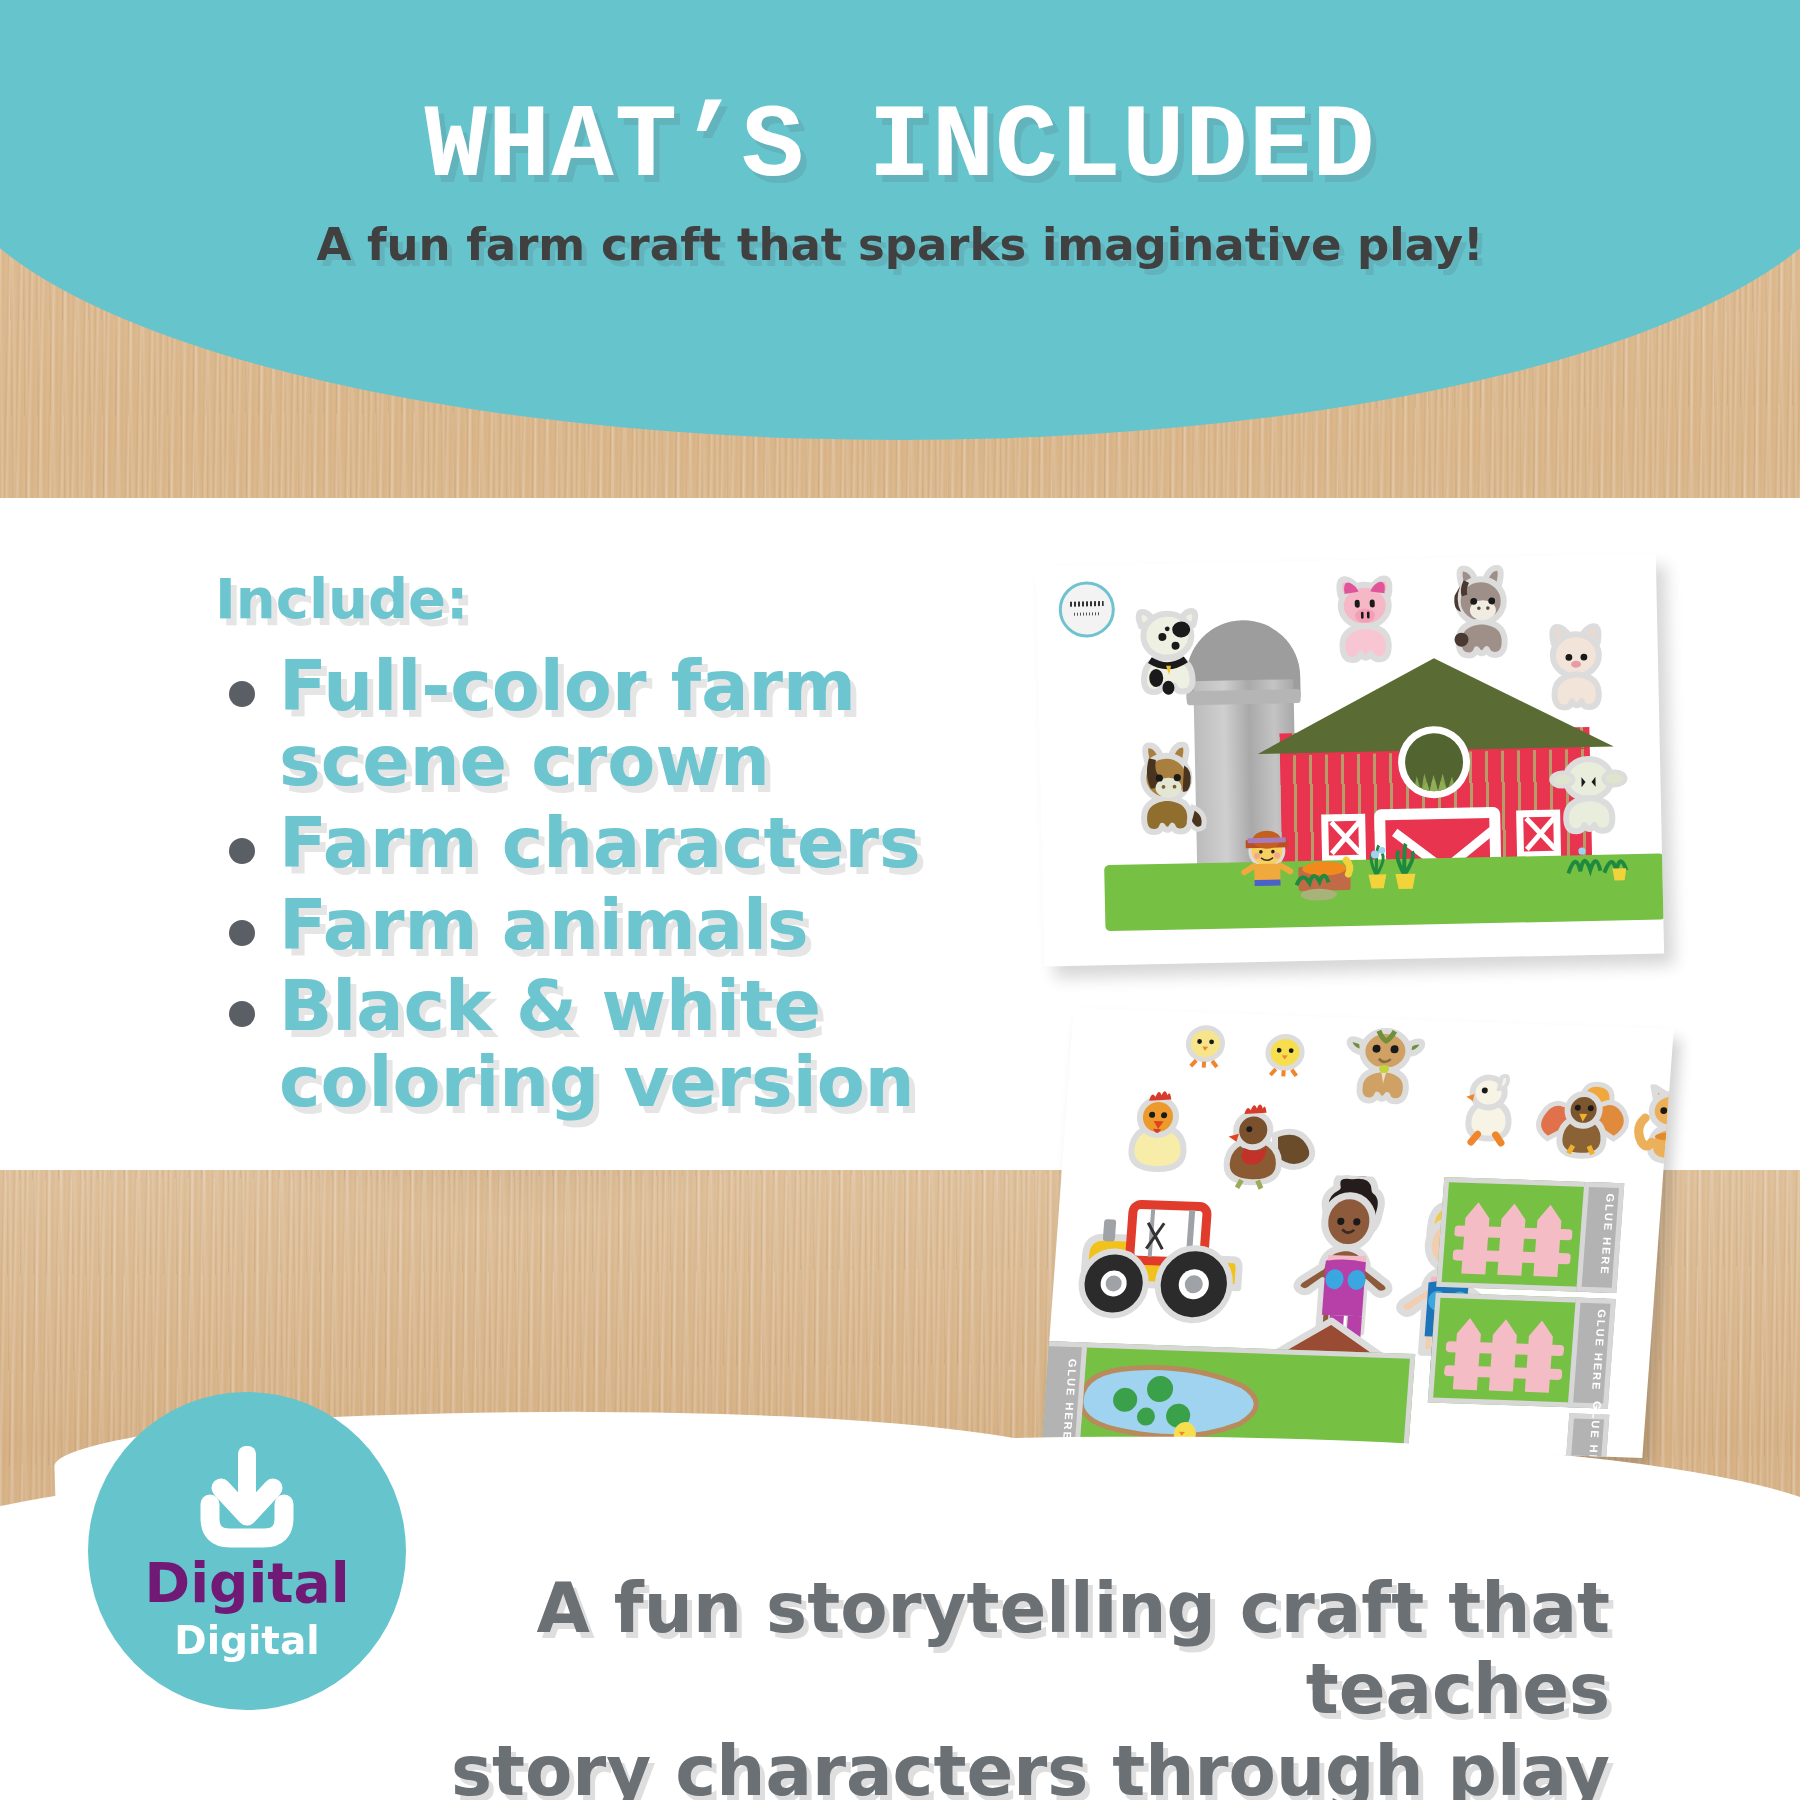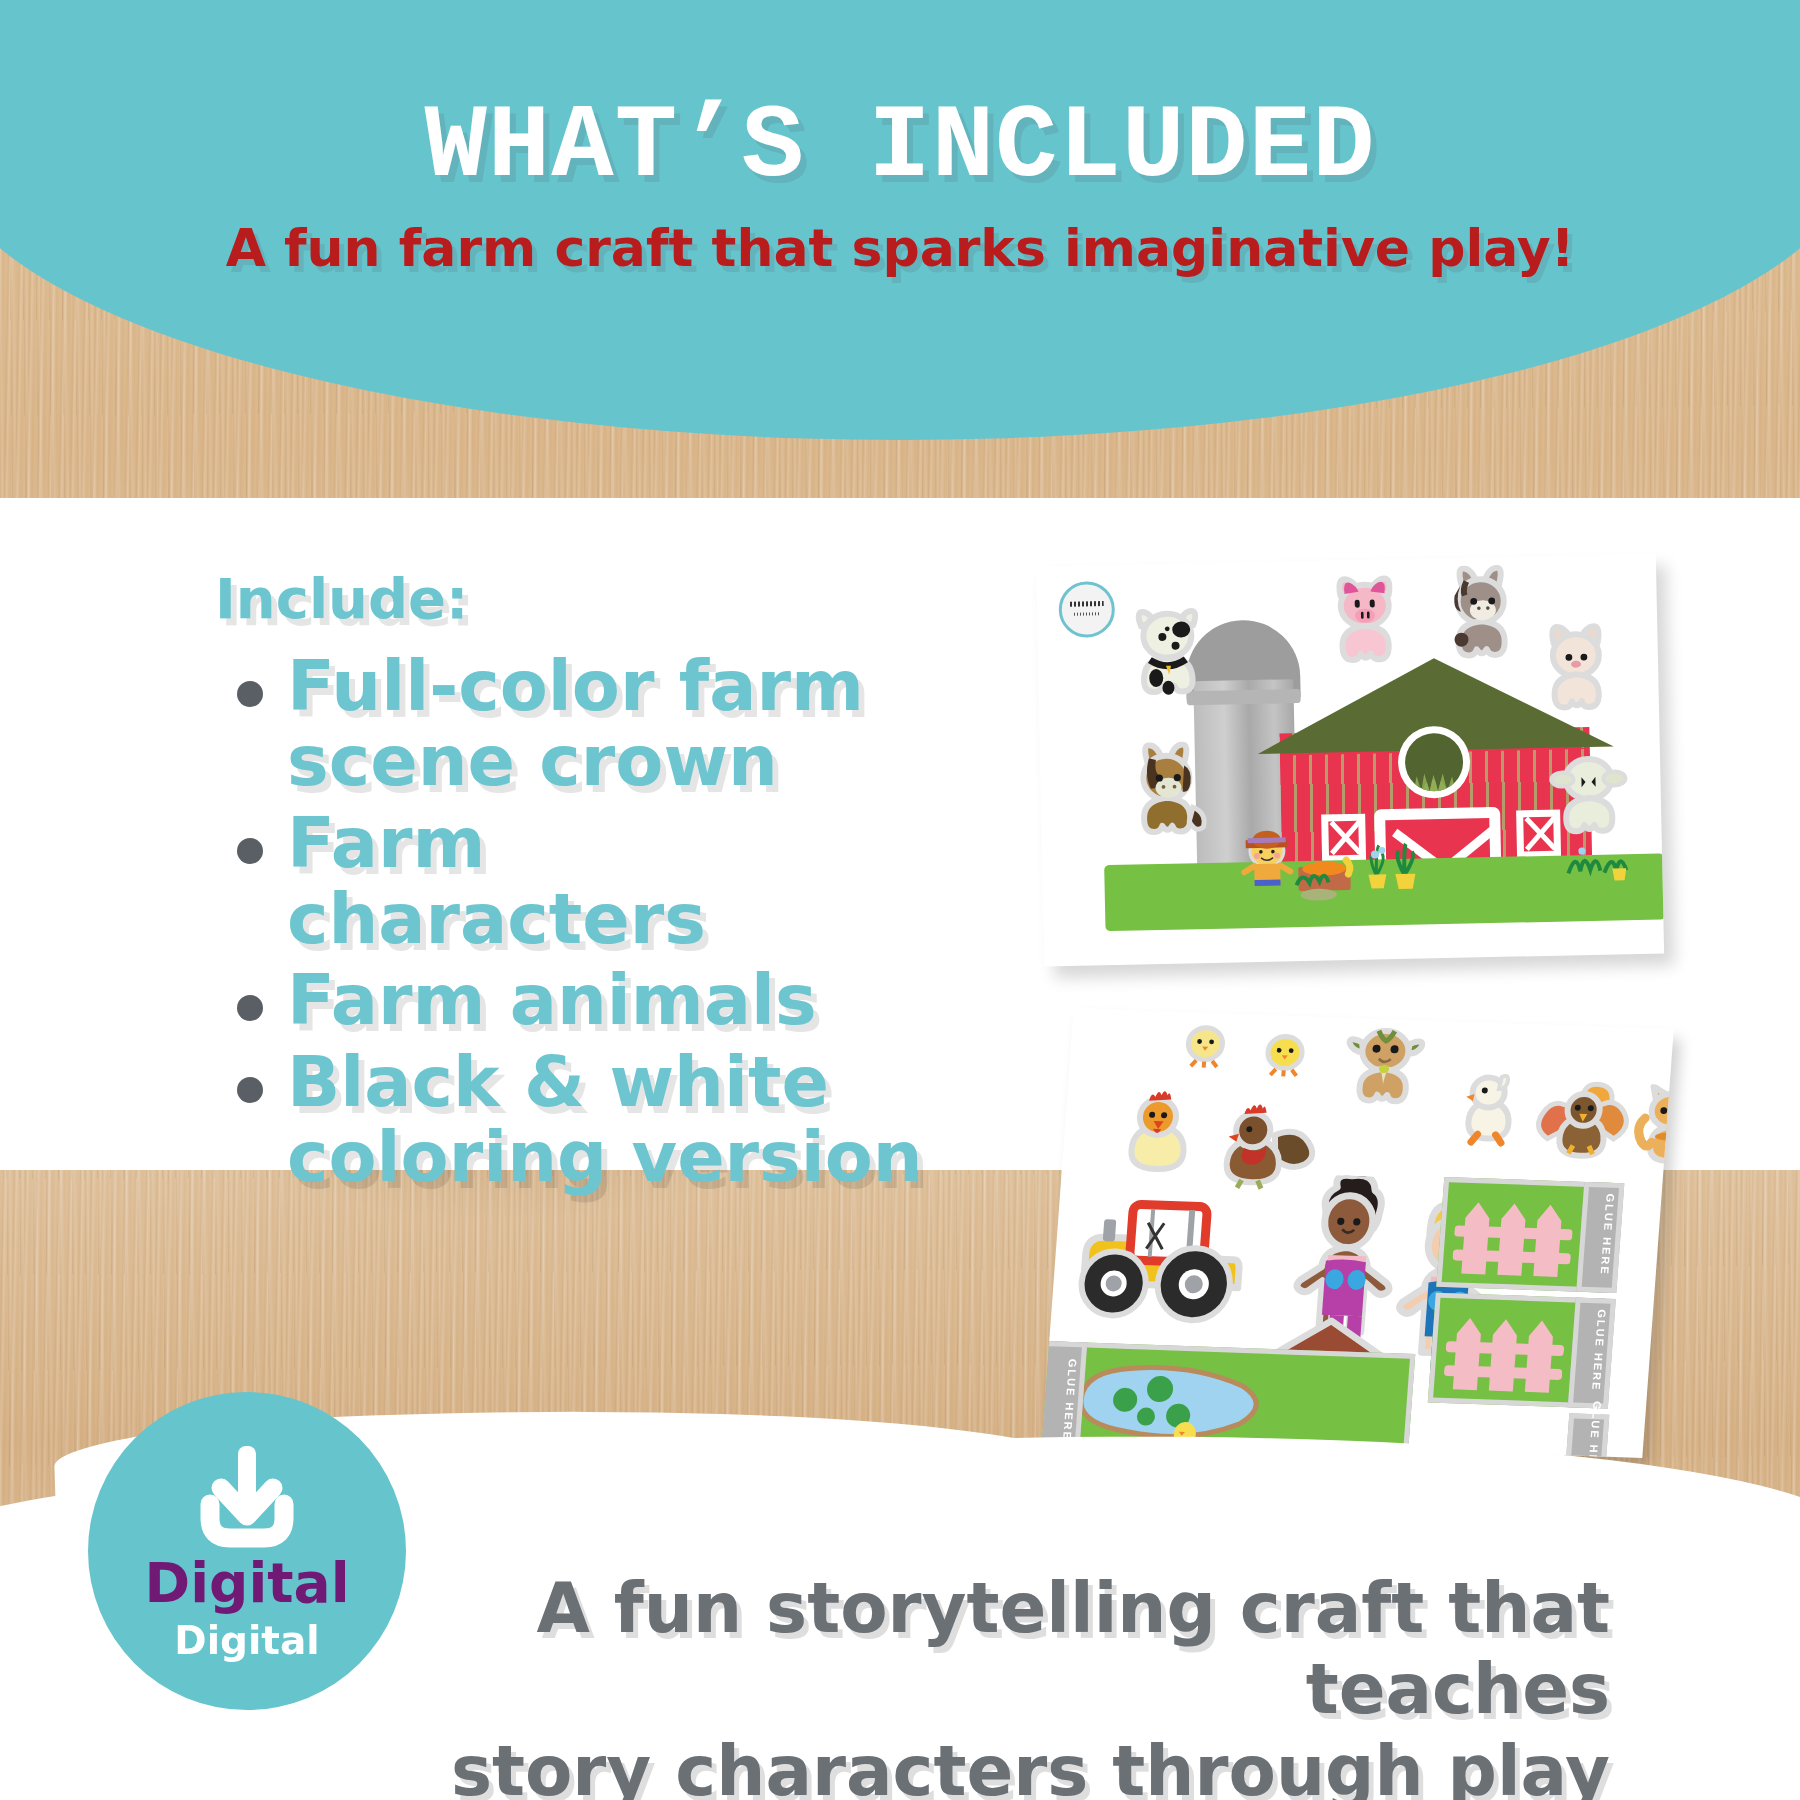--- a/index.html
+++ b/index.html
@@ -35,21 +35,21 @@
     border-bottom-right-radius:50% 42%;
   }
   .h-title{
     position:absolute;left:0;top:88px;width:1800px;text-align:center;
     font-size:104px;font-weight:bold;color:#fff;letter-spacing:1px;
     text-shadow:6px 7px 0 rgba(90,140,145,0.30);
     font-family:Liberation Mono, monospace;
   }
   .h-sub{
     position:absolute;left:0;top:218px;width:1800px;text-align:center;
-    font-size:52px;font-weight:bold;color:#b91c1c;
+    font-size:45px;font-weight:bold;color:#404040;
     text-shadow:5px 6px 0 rgba(90,140,145,0.30);
     font-family:"DejaVu Sans",sans-serif;
   }
   .white-band{
     position:absolute;left:0;top:498px;width:1800px;height:672px;background:#fff;
   }
 
   
   .white-bottom{
     position:absolute;left:-40px;top:1440px;width:1900px;height:420px;background:#fff;
@@ -65,21 +65,21 @@
   }
 
   
   .list-wrap{position:absolute;left:215px;top:570px;width:720px;}
   .include-h{
     font-size:56px;font-weight:bold;color:var(--accent);
     font-family:"DejaVu Sans",sans-serif;
     text-shadow:6px 7px 0 rgba(0,0,0,0.10);
     margin-bottom:20px;line-height:1.05;
   }
-  .bullets{list-style:none;margin:8px;padding:0;}
+  .bullets{list-style:none;margin:0;padding:0;}
   .bullets li{
     position:relative;padding-left:64px;margin-bottom:6px;
     font-size:70px;font-weight:bold;color:var(--accent);
     font-family:"DejaVu Sans",sans-serif;line-height:1.08;
     text-shadow:6px 7px 0 rgba(0,0,0,0.10);
   }
   .bullets li::before{
     content:"";position:absolute;left:14px;top:32px;
     width:26px;height:26px;border-radius:50%;background:#5a5f66;
   }

